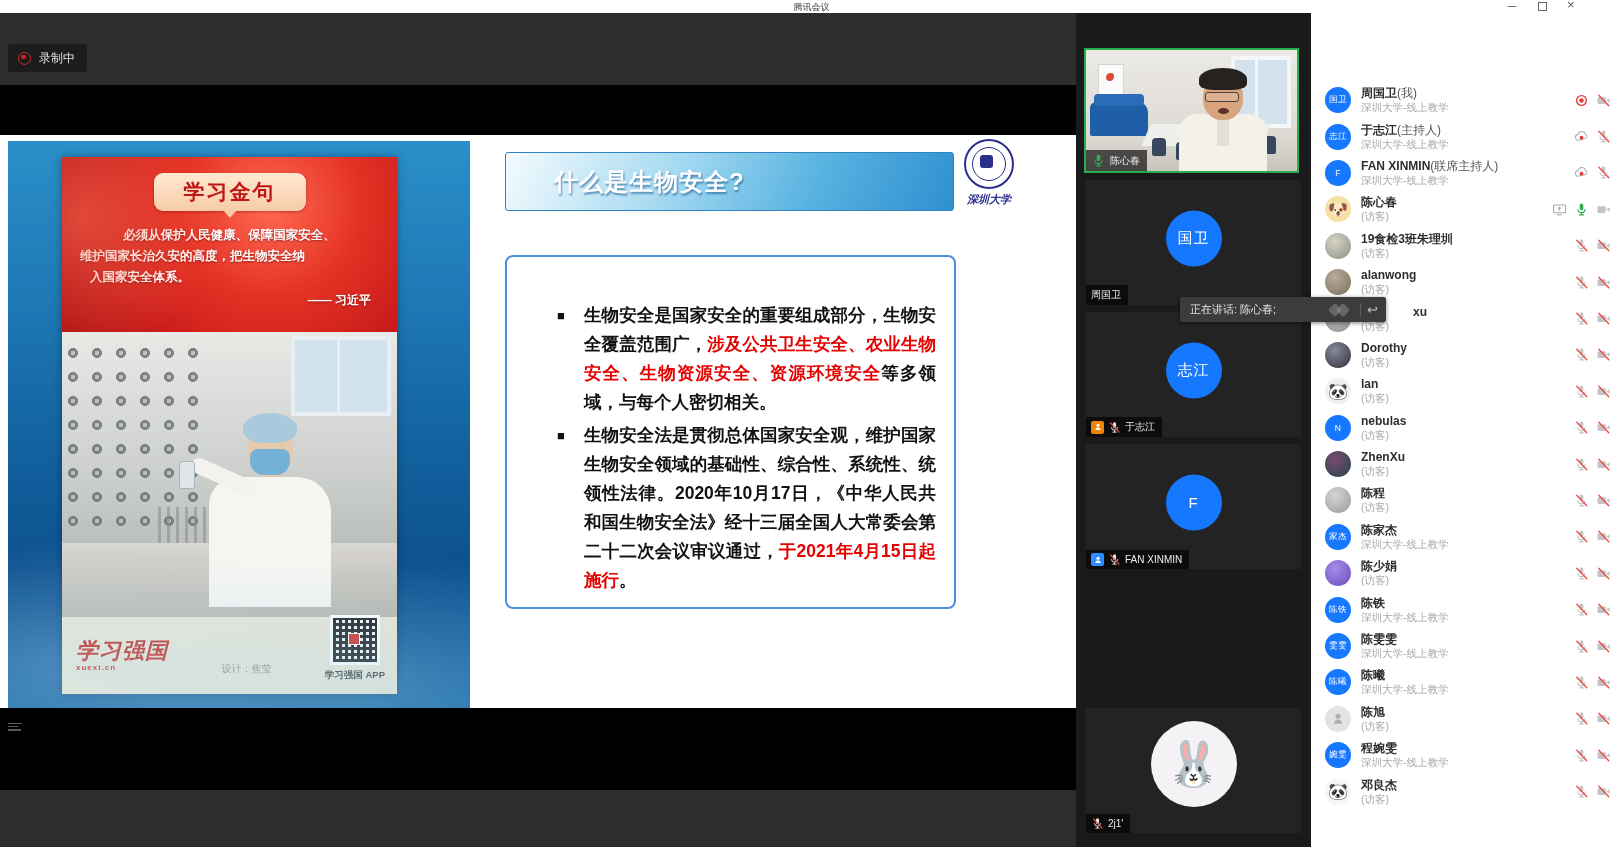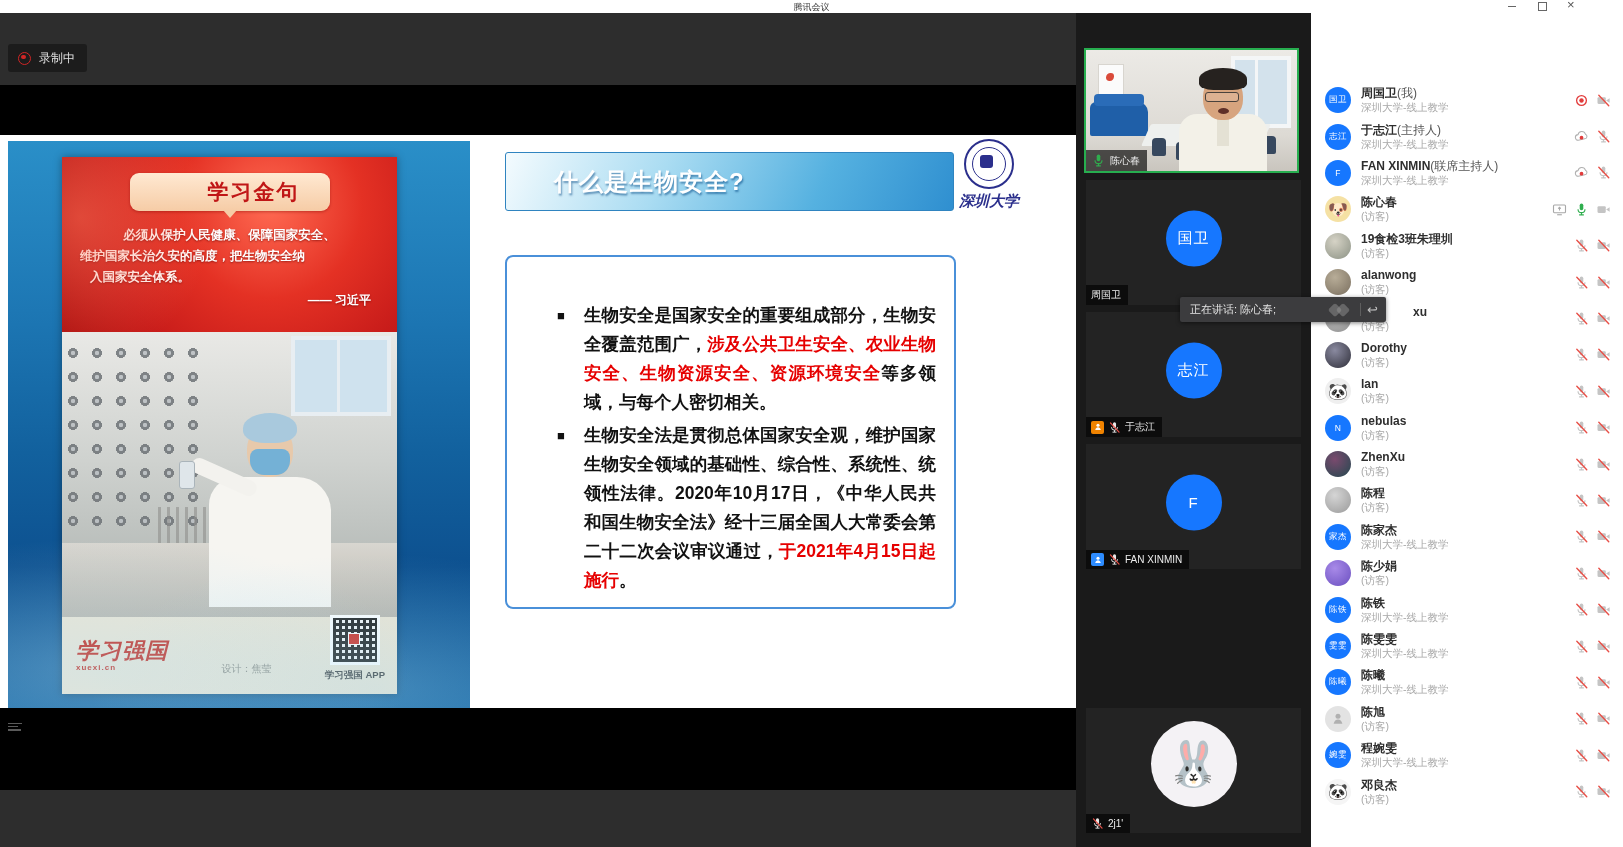--- a/index.html
+++ b/index.html
@@ -32,21 +32,21 @@
   .bluezone::after{content:"";position:absolute;left:0;bottom:0;width:100%;height:34%;
     background:radial-gradient(ellipse at 20% 80%,rgba(180,225,245,.35),transparent 60%),
                radial-gradient(ellipse at 80% 90%,rgba(160,215,240,.3),transparent 55%);}
   .poster{position:absolute;left:54px;top:16px;width:335px;height:537px;box-shadow:0 0 8px rgba(0,0,0,.35);}
   .p-red{position:relative;height:175px;overflow:hidden;
     background:radial-gradient(circle at 62% 28%,#ff6a52 0%,#e43124 38%,#c81c1a 70%,#ad1110 100%);}
   .p-red::before{content:"";position:absolute;left:-30px;top:-20px;width:200px;height:220px;
     background:radial-gradient(ellipse at 30% 30%,rgba(255,120,90,.5),transparent 65%);transform:rotate(-18deg);}
   .pbadge-bubble{position:relative;margin:16px auto 8px;width:152px;height:38px;border-radius:9px;
     background:linear-gradient(180deg,#ffe9d2,#f6ccA6);display:flex;align-items:center;justify-content:center;
-    box-shadow:0 1px 3px rgba(120,0,0,.4);padding-left:48px;}
+    box-shadow:0 1px 3px rgba(120,0,0,.4);}
   .pbadge-bubble::after{content:"";position:absolute;left:50%;bottom:-7px;margin-left:-7px;
     border-left:7px solid transparent;border-right:7px solid transparent;border-top:8px solid #f6cca6;}
   .pbadge-text{font-size:21px;font-weight:bold;color:#c01616;letter-spacing:2px;}
   .pquote{margin-top:14px;padding:0 18px;color:#fff;font-size:12.5px;font-weight:bold;line-height:21px;
     text-shadow:0 1px 2px rgba(100,0,0,.6);}
   .pq1{text-align:center}.pq2{text-align:left}.pq3{text-align:left;padding-left:10px}
   .pattr{margin-top:4px;padding-right:26px;text-align:right;color:#fff;font-size:12px;font-weight:bold;
     text-shadow:0 1px 2px rgba(100,0,0,.6);}
   
   .p-lab{position:relative;height:285px;overflow:hidden;background:linear-gradient(180deg,#e9e9e6 0%,#cfd2cf 45%,#aab0ad 100%);}
@@ -81,21 +81,21 @@
   
   .banner{position:absolute;left:505px;top:17px;width:447px;height:57px;border:1px solid #2f84c0;border-radius:3px;
     background:linear-gradient(115deg,#f4fbfe 0%,#aadcf2 35%,#55b1e0 70%,#2f8fd0 100%);
     display:flex;align-items:center;}
   .banner span{margin-left:48px;font-size:24px;font-weight:bold;color:#fff;letter-spacing:1px;
     text-shadow:1px 2px 2px rgba(0,70,130,.55);}
   .unilogo{position:absolute;left:952px;top:4px;width:74px;text-align:center;}
   .uniseal{width:46px;height:46px;margin:0 auto;border:2.5px solid #2b2f8c;border-radius:50%;position:relative;}
   .uniseal::before{content:"";position:absolute;left:6px;top:6px;right:6px;bottom:6px;border:1.2px solid #2b2f8c;border-radius:50%;}
   .uniseal::after{content:"";position:absolute;left:14px;top:14px;width:13px;height:13px;background:#2b2f8c;border-radius:3px;}
-  .uniname{margin-top:3px;font-size:15px;color:#2b2f8c;font-weight:bold;font-family:Liberation Sans, sans-serif;font-style:italic;}
+  .uniname{margin-top:3px;font-size:11px;color:#2b2f8c;font-weight:bold;font-family:Liberation Sans, sans-serif;font-style:italic;}
   .contentbox{position:absolute;left:505px;top:120px;width:447px;height:350px;border:2px solid #4a90d9;border-radius:8px;background:#fff;}
   .bullets{margin:44px 18px 8px 50px;padding:0;list-style:none;}
   .bullets li{position:relative;padding-left:27px;font-size:17.5px;font-weight:bold;color:#111;
     line-height:29px;text-align:justify;margin-bottom:4px;}
   .bullets li::before{content:"■";position:absolute;left:0;top:0;font-size:13px;color:#111;}
   .seg-red{color:#e60000;}
   
   .strip{position:absolute;left:1076px;top:13px;width:235px;height:834px;background:#1a1a1a;}
   .tile{position:absolute;left:10px;width:215px;height:125px;background:#232323;overflow:hidden;}
   .tile.active{border:2px solid #27ae4f;left:8px;width:211px;height:121px;}

